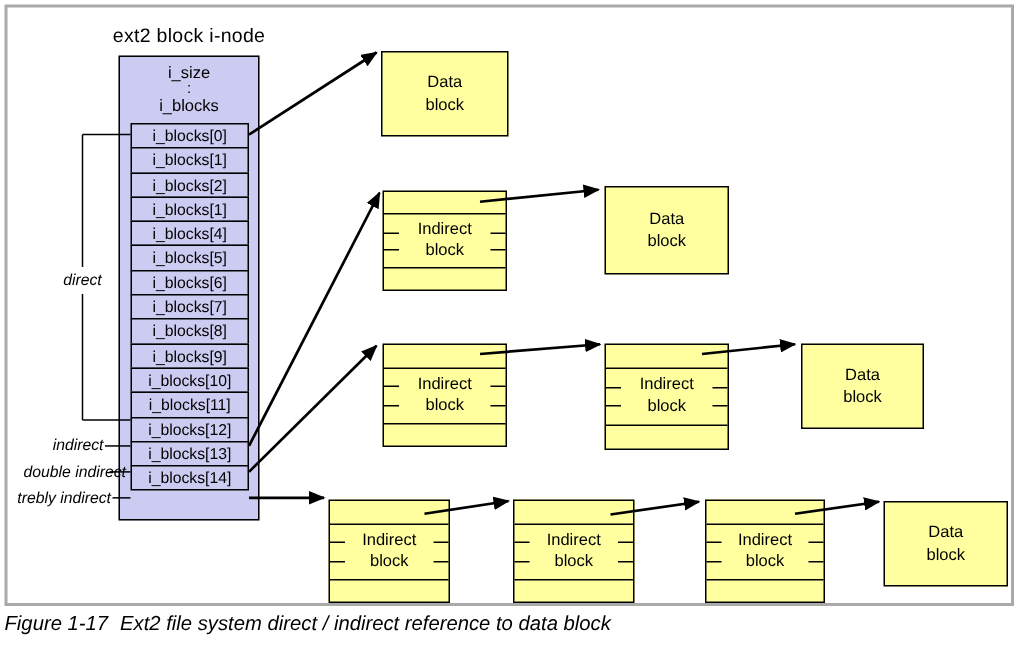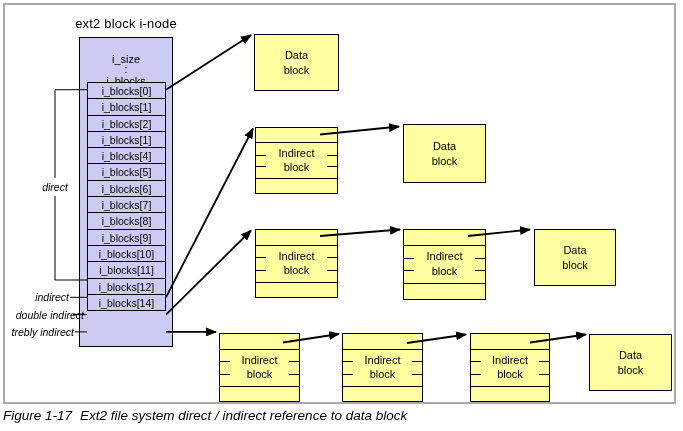--- a/index.html
+++ b/index.html
@@ -19,21 +19,21 @@
   }
   .title{
     position:absolute;left:69px;top:16px;width:114px;text-align:center;
     font-size:13px;letter-spacing:.2px;
   }
   .inode{
     position:absolute;left:79px;top:37px;width:94px;height:310px;
     background:var(--inode_fill);border:1px solid var(--line);box-sizing:border-box;
   }
   .inode-head{position:absolute;left:0;top:0;width:100%;text-align:center;}
-  .f-size{font-size:11px;padding-top:15px;}
+  .f-size{font-size:11px;padding-top:5px;}
   .f-dots{font-size:10px;line-height:9px;}
   .f-blocks{font-size:11px;line-height:14px;}
   .inode-rows{position:absolute;left:7px;top:44px;width:79px;}
   .inode-row{
     height:17.3px;border:1px solid var(--line);margin-top:-1px;box-sizing:border-box;
     background:var(--inode_fill);text-align:center;font-size:10.5px;line-height:16px;
   }
   .inode-row:first-child{margin-top:0;}
   .slabel{position:absolute;font-size:10.5px;line-height:12px;white-space:nowrap;font-style:italic;}
   .slabel.r{text-align:right;}
@@ -78,20 +78,21 @@
     <div class="inode-row">i_blocks[1]</div>
     <div class="inode-row">i_blocks[4]</div>
     <div class="inode-row">i_blocks[5]</div>
     <div class="inode-row">i_blocks[6]</div>
     <div class="inode-row">i_blocks[7]</div>
     <div class="inode-row">i_blocks[8]</div>
     <div class="inode-row">i_blocks[9]</div>
     <div class="inode-row">i_blocks[10]</div>
     <div class="inode-row">i_blocks[11]</div>
     <div class="inode-row">i_blocks[12]</div>
+    <div class="inode-row">i_blocks[13]</div>
     <div class="inode-row">i_blocks[14]</div>
   </div>
 </div>
 
 <div class="slabel" style="left:40px;top:181px;width:30px;text-align:center;">direct</div>
 <div class="slabel r" style="left:28px;top:291px;width:41px;">indirect</div>
 <div class="slabel r" style="left:5px;top:308.5px;width:79px;">double indirect</div>
 <div class="slabel r" style="left:8px;top:326px;width:66px;">trebly indirect</div>
 
 <div class="dblock" style="left:254px;top:34px;width:85px;height:57px;">

